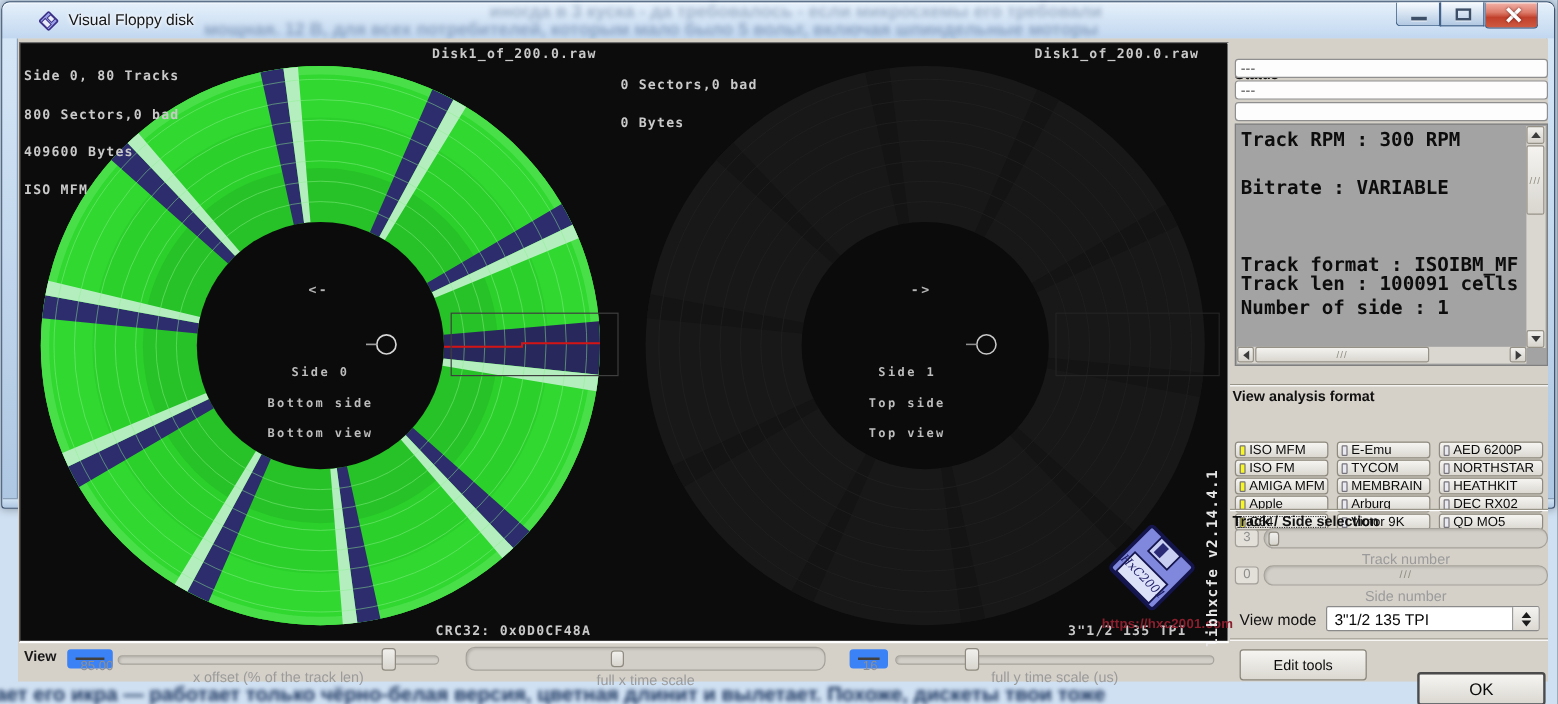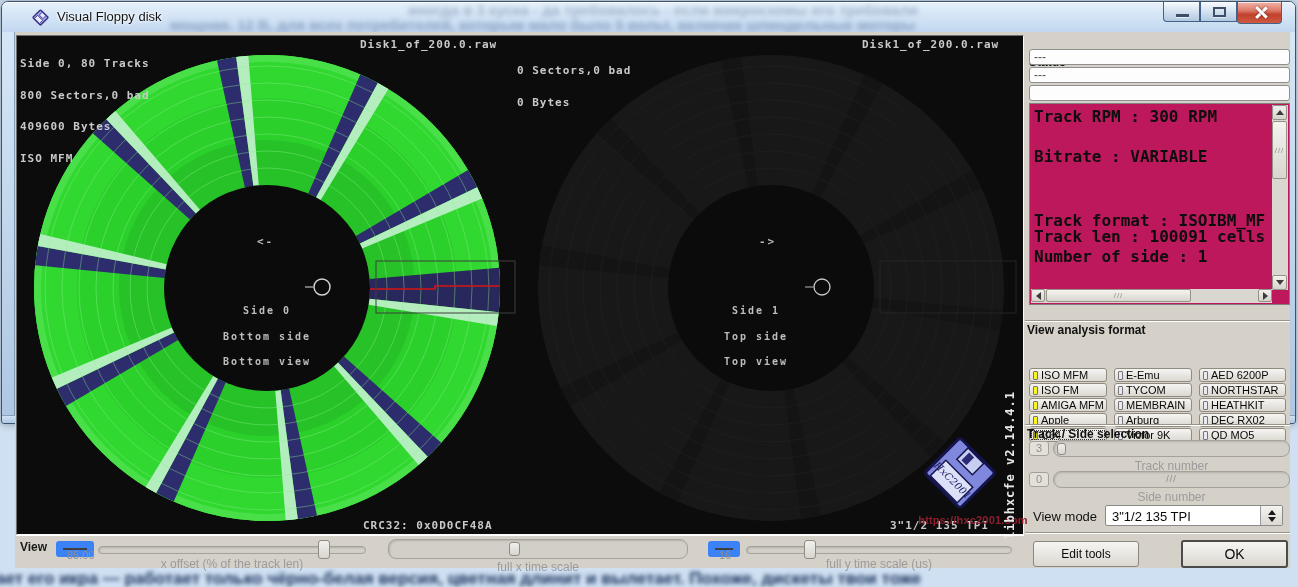--- a/index.html
+++ b/index.html
@@ -63,21 +63,21 @@
             letter-spacing:1px; color:#e6e6e6; white-space:nowrap; }
 
   
   .grp-label { position:absolute; font-size:12px; font-weight:bold; color:#111; }
   .hsep { position:absolute; left:1010px; width:265px; height:2px; border-top:1px solid #989487; border-bottom:1px solid #fff; }
 
   .sfield { position:absolute; left:1014px; width:261px; height:16px; background:#fdfdfd;
             border:1px solid #8f8f8f; border-radius:3px; font-size:12px; color:#4a4a4a;
             padding:1px 0 0 4px; line-height:13px; }
 
-  .console { position:absolute; left:1014px; top:71px; width:261px; height:202px; background:#be185d;
+  .console { position:absolute; left:1014px; top:71px; width:261px; height:202px; background:#a3a3a3;
              border:1px solid #7f7f7f; overflow:hidden; }
   .cline { position:absolute; left:4px; width:236px; height:20px;
            font-family:"DejaVu Sans Mono", monospace; font-weight:bold; font-size:16px;
            color:#0d0d0d; white-space:pre; line-height:20px; }
   .sb { position:absolute; background:#dad7d0; }
   .sb-v { right:1px; top:1px; width:16px; height:185px; }
   .sb-h { left:1px; bottom:1px; height:14px; width:241px; }
   .sb-btn { position:absolute; background:linear-gradient(180deg,#f2f1ee,#d6d3cc); border:1px solid #979288;
             border-radius:2px; display:flex; align-items:center; justify-content:center; }
   .tri { width:0; height:0; }
@@ -117,21 +117,21 @@
   .combo .val { position:absolute; left:6px; top:3px; font-size:13px; color:#0a0a0a; }
   .combo .spin { position:absolute; right:0; top:0; width:22px; height:19px; border-left:1px solid #9a9a9a;
                  display:flex; flex-direction:column; align-items:center; justify-content:center; gap:2px;
                  background:linear-gradient(180deg,#f4f3f0,#dcd9d2); }
   .combo .spin .tri.up { border-bottom-color:#1a1a1a; }
   .combo .spin .tri.down { border-top-color:#1a1a1a; }
 
   .pushbtn { position:absolute; background:linear-gradient(180deg,#f6f5f2,#dbd8d1); border:1px solid #8a867c;
              border-radius:3px; display:flex; align-items:center; justify-content:center;
              font-size:12px; color:#0a0a0a; }
-  .pushbtn.default { border:2px solid #4b4b4b; font-size:14px; }
+  .pushbtn.default { border:2px solid #4b4b4b; font-size:14px;margin-top:20px; }
 
   
   .view-bar { position:absolute; left:1px; top:503px; width:1008px; height:33px; border-top:1px solid #fff; }
   .view-label { position:absolute; left:4px; top:4px; font-size:12px; font-weight:bold; color:#1a1a1a; }
   .smallfield { position:absolute; height:16px; background:#404040; border:7px solid #3b82f6; border-radius:3px;
                 font-size:11px; color:#8f8f8f; padding:2px 0 0 4px; line-height:11px; }
 </style>
 </head>
 <body>
 

